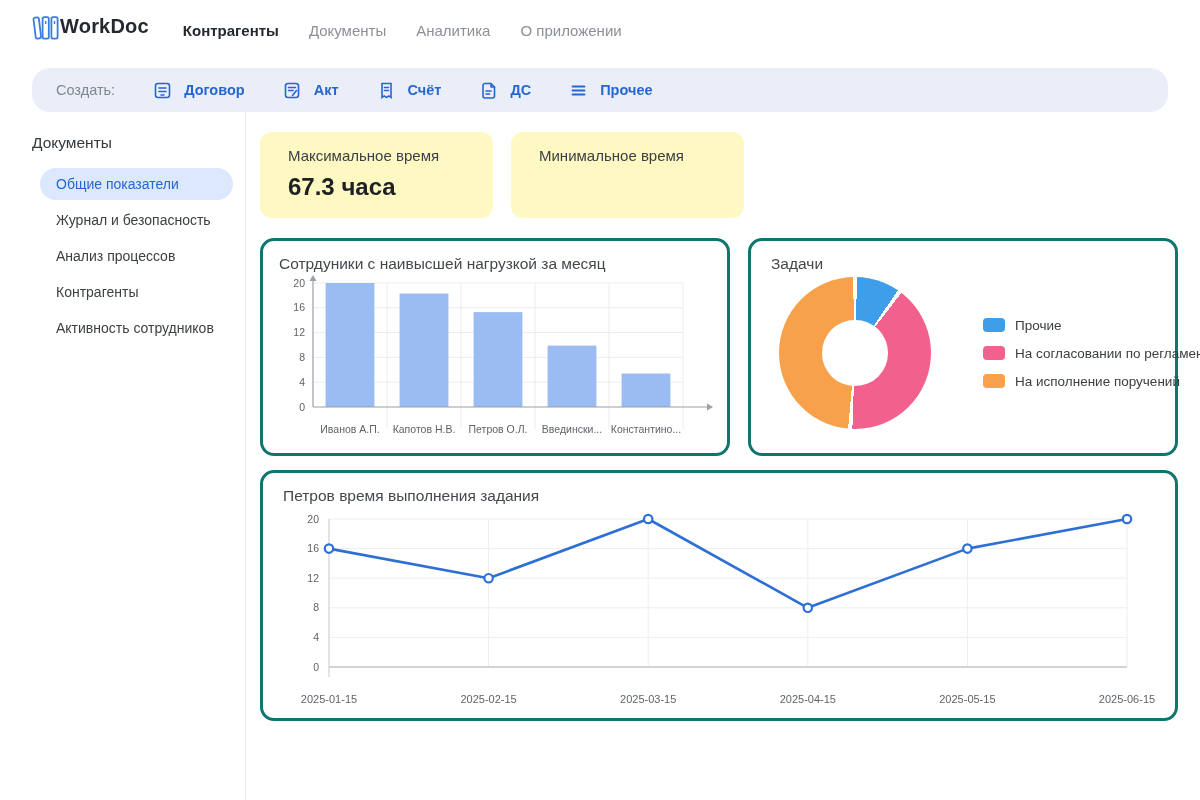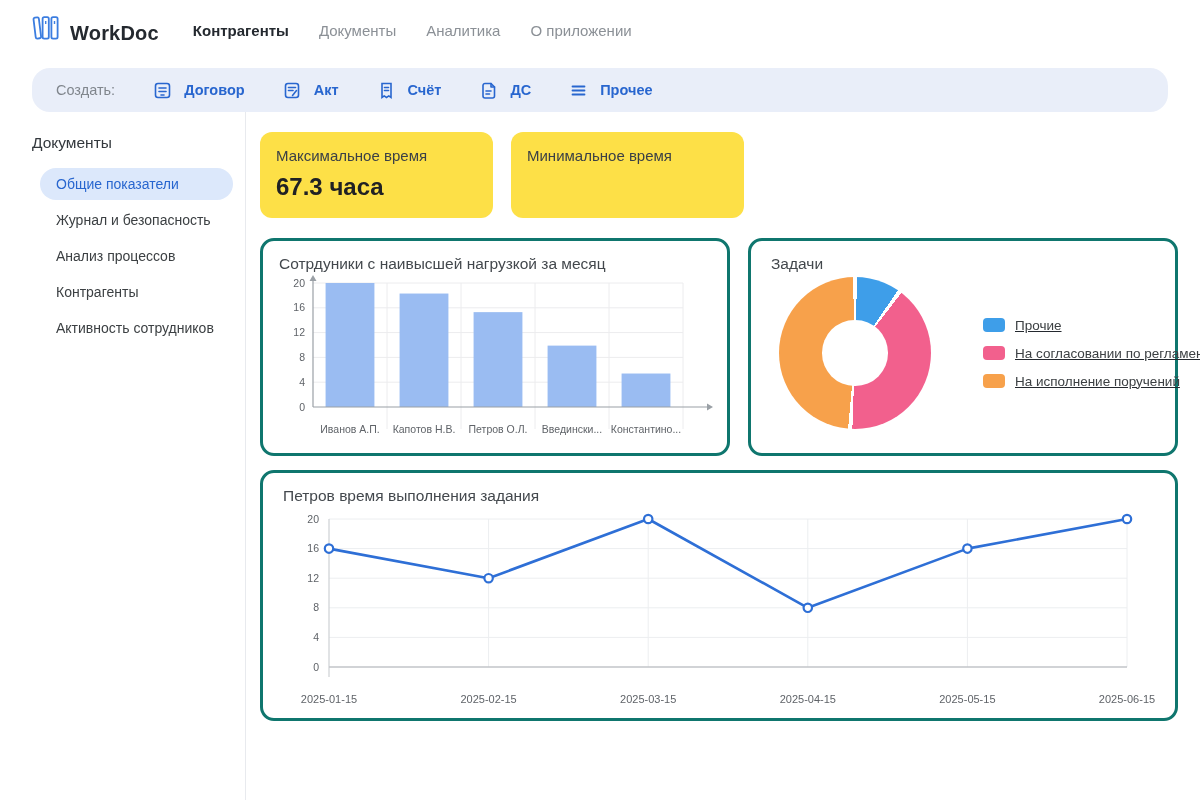--- a/index.html
+++ b/index.html
@@ -5,21 +5,21 @@
   * { box-sizing: border-box; margin: 0; padding: 0; }
   html,body { width:1200px; height:800px; }
   body {
     font-family: "Liberation Sans", "DejaVu Sans", sans-serif;
     background:#ffffff; color:#24292f; overflow:hidden;
   }
   .app { width:1200px; height:800px; display:flex; flex-direction:column; background:#fff; }
 
   
   .header { height:60px; display:flex; align-items:center; padding:0 32px; flex:0 0 auto; }
-  .brand { display:flex; align-items:flex-end; gap:10px; }
+  .brand { display:flex; align-items:flex-start; }
   .brand-name { font-size:20px; font-weight:700; color:#24292f; letter-spacing:.2px; }
   .nav { display:flex; align-items:center; gap:30px; margin-left:34px; }
   .nav-item { font-size:15px; color:#8b9096; cursor:pointer; }
   .nav-item.active { color:#24292f; font-weight:700; }
 
   
   .toolbar {
     margin:8px 32px 0; height:44px; background:#e9eef9; border-radius:18px;
     display:flex; align-items:center; padding:0 24px; gap:38px; flex:0 0 auto;
   }
@@ -34,33 +34,33 @@
   .sidebar-title { font-size:15.5px; color:#33383d; margin-bottom:16px; }
   .side-item { font-size:14px; color:#3c4043; padding:8px 16px; margin:2px 0 2px 8px;
                border-radius:8px; cursor:pointer; }
   .side-item.active { background:#dce8fb; color:#2866cf;border-radius:16px; }
   .side-item + .side-item { margin-top:4px; }
 
   .main { flex:1 1 auto; padding:20px 24px 0 14px; }
 
   
   .stats-row { display:flex; gap:18px; }
-  .stat-card { width:233px; height:86px; background:#fde047; border-radius:12px; padding:15px 16px; }
+  .stat-card { width:233px; height:86px; background:#fef9c3; border-radius:12px; padding:15px 28px; }
   .stat-label { font-size:15px; color:#3b4046; }
   .stat-value { font-size:24px; font-weight:700; color:#202124; margin-top:9px; }
 
   
   .charts-row { display:flex; gap:18px; margin-top:20px; }
   .card { background:#fff; border:3px solid #0f766e; border-radius:14px; }
   .bar-card   { width:470px; height:218px; padding:14px 16px; }
   .donut-card { width:430px; height:218px; padding:14px 20px; }
   .line-card  { width:918px; height:251px; padding:14px 20px 8px; margin-top:14px; }
   .card-title { font-size:15.5px; color:#43484d; }
 
-  .donut-body { display:flex; align-items:center; margin-top:4px;text-decoration:underline; }
+  .donut-body { display:flex; align-items:center; margin-top:4px; }
   .donut-wrap { position:relative; width:152px; height:152px; margin-left:8px; flex:0 0 auto; }
   .donut { width:152px; height:152px; border-radius:50%; }
   .donut-hole { position:absolute; inset:28.5%; background:#fff; border-radius:50%; }
   .legend { margin-left:52px; display:flex; flex-direction:column; gap:13px; }
   .legend-item { display:flex; align-items:center; gap:10px; cursor:pointer; }
   .legend-chip { width:22px; height:14px; border-radius:4px; flex:0 0 auto; }
   .legend-label { font-size:13.5px; color:#3c4043; white-space:nowrap; }
 
   svg text { font-family:"Liberation Sans","DejaVu Sans",sans-serif; }
 </style>

